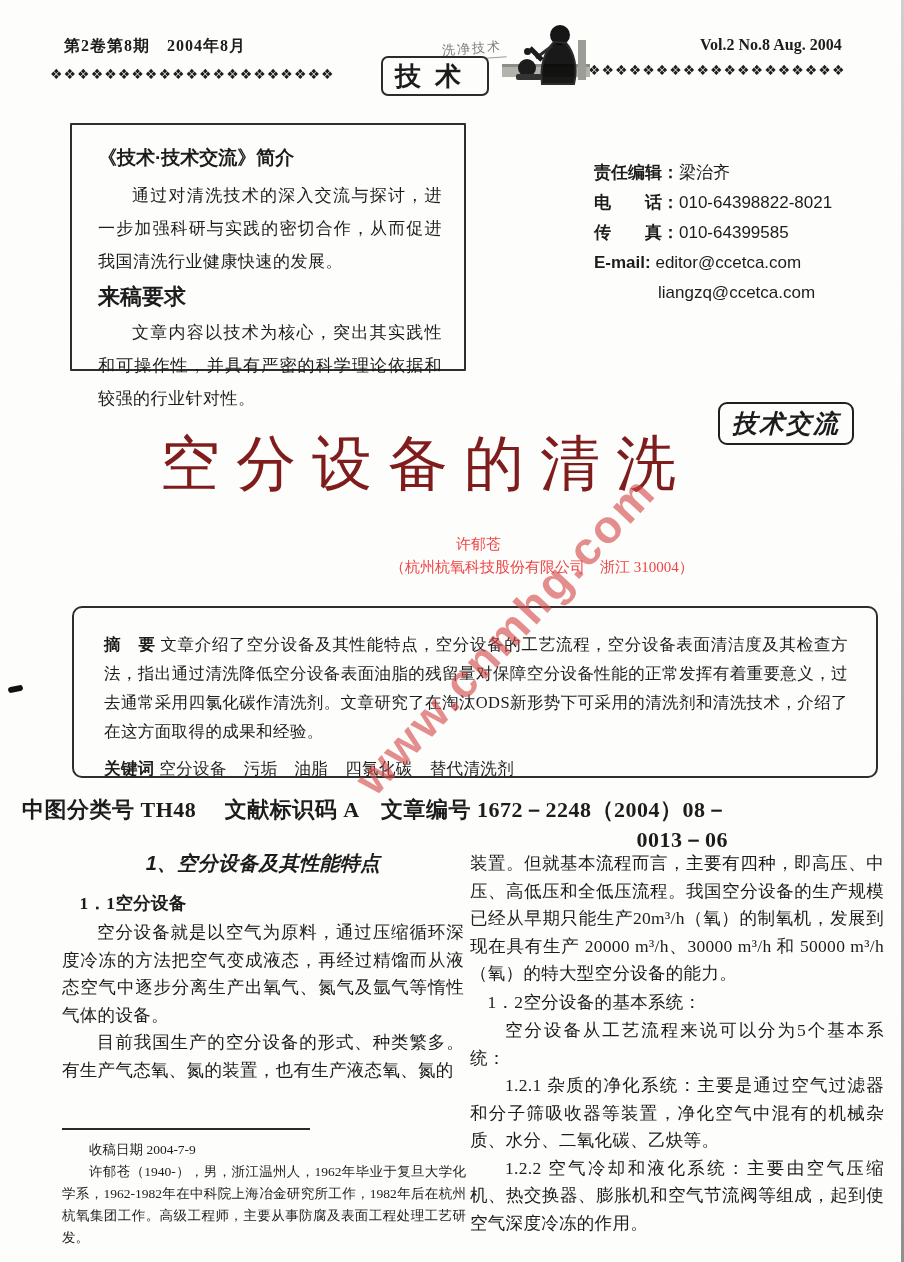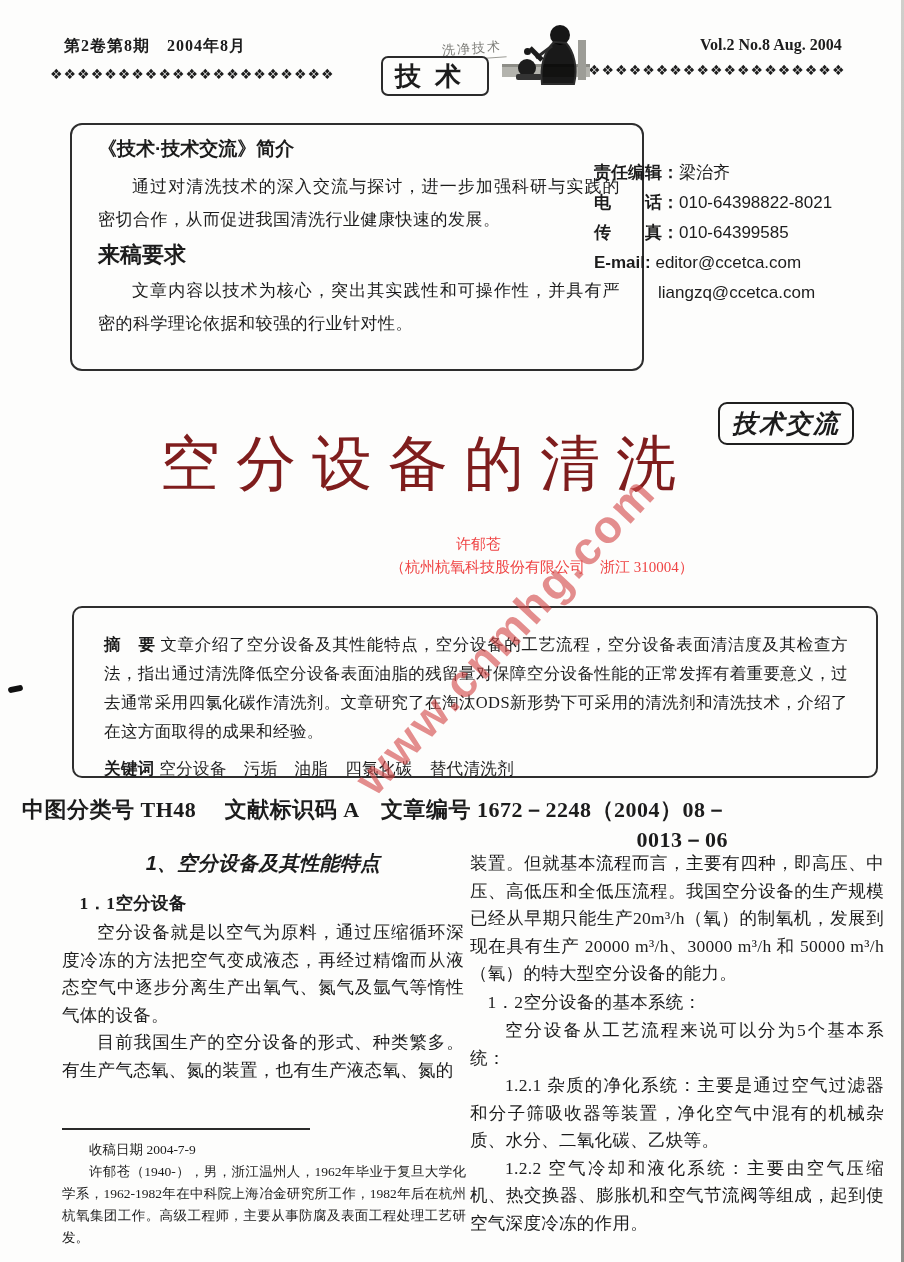--- a/index.html
+++ b/index.html
@@ -18,22 +18,22 @@
   .chain-left{left:50px;top:66px;width:338px;}
   .chain-right{left:588px;top:62px;width:308px;}
   .logo-script{left:428px;top:40px;font-size:13px;color:#7d7d78;transform:rotate(-4deg);
     border-bottom:1px solid #9a9a94;padding:0 4px 1px 14px;letter-spacing:2px;}
   .logo-dot{left:524px;top:48px;width:7px;height:7px;background:#1a1a1a;border-radius:50%;}
   .logo-box{left:381px;top:56px;width:104px;height:36px;border:2px solid #2b2b2b;border-radius:7px;
     display:flex;align-items:center;background:#fdfdfc;}
   .logo-box span{font-size:26px;font-weight:700;letter-spacing:14px;padding-left:12px;}
   .illus{left:500px;top:22px;}
   
-  .intro-box{left:70px;top:123px;width:574px;height:248px;border:2px solid #2e2e2e;border-radius:12px;
-    padding:11px 22px 0 26px;box-sizing:border-box;background:transparent;}
+  .intro-box{left:70px;top:123px;width:396px;height:248px;border:2px solid #2e2e2e;border-radius:1px;
+    padding:20px 22px 0 26px;box-sizing:border-box;background:transparent;}
   .intro-title{font-size:19px;font-weight:700;margin:0 0 8px 0;}
   .intro-p{font-size:17px;line-height:33px;margin:0;text-indent:2em;text-align:justify;letter-spacing:0.5px;}
   .intro-sub{font-size:22px;font-weight:700;margin:4px 0 4px 0;}
   
   .contact{left:594px;top:158px;font-size:17px;line-height:30px;}
   .contact .lbl{font-weight:700;}
   .contact .em2{padding-left:64px;}
   
   .badge{left:718px;top:402px;border:2.5px solid #1f1f1f;border-radius:9px;padding:3px 12px;
     font-size:25px;font-weight:700;font-style:italic;letter-spacing:2px;background:#fdfdfc;}

